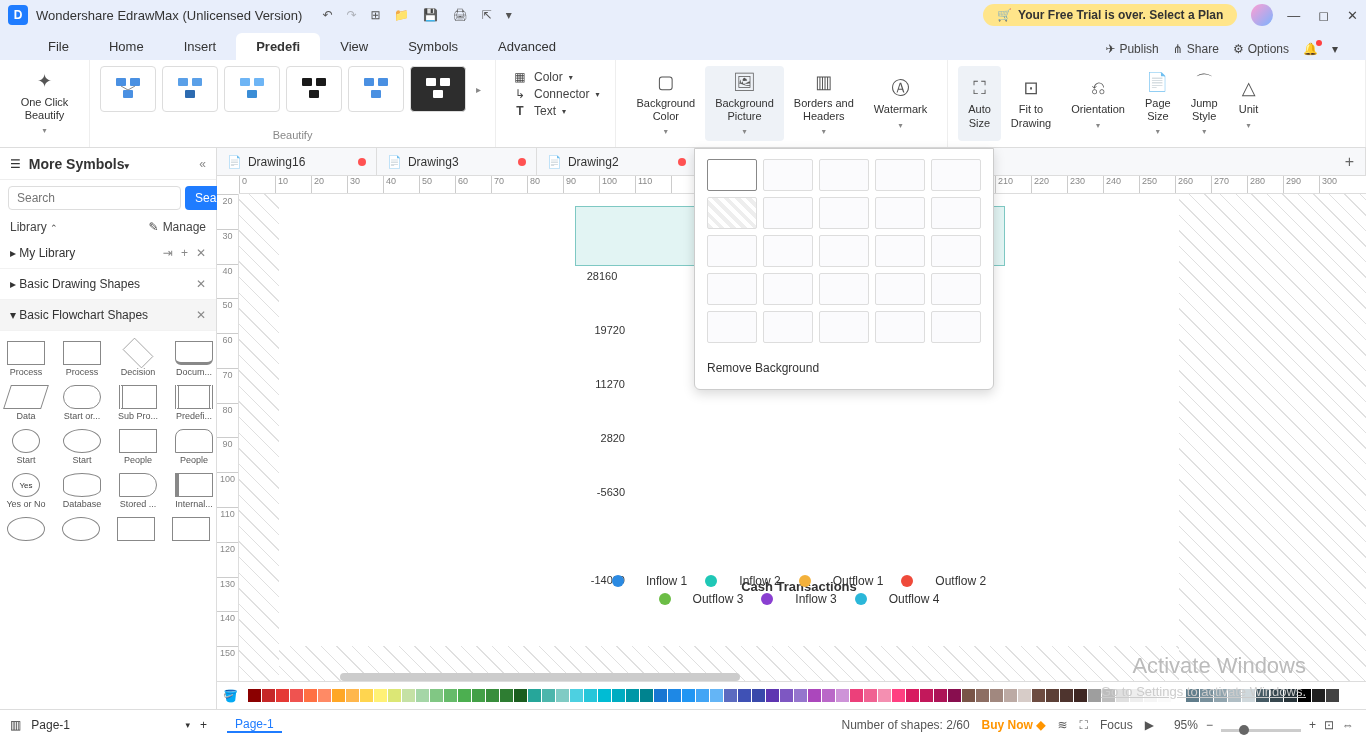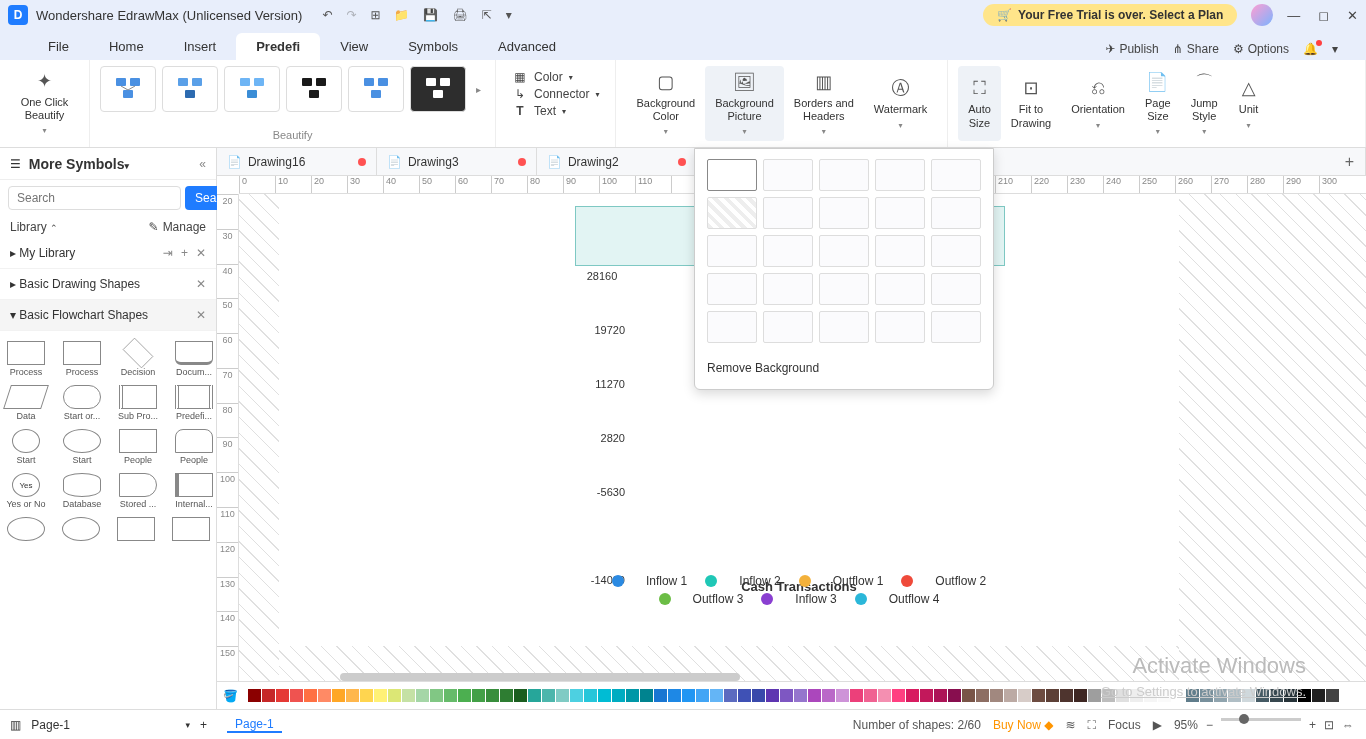--- a/index.html
+++ b/index.html
@@ -104,22 +104,22 @@
 .colorbar .sw { width:13px; height:13px; cursor:pointer; }
 
 
 .pagetabs { position:absolute; left:0; bottom:0; right:0; height:30px; background:#fff; border-top:1px solid #ddd; display:flex; align-items:center; }
 .pagetabs .left { display:flex; align-items:center; width:217px; padding:0 10px; gap:10px; }
 .pagetabs .left .pgname { flex:1; font-size:12px; }
 .pagetabs .mid { display:flex; align-items:center; padding:0 10px; }
 .pagetabs .mid .pg { color:#1f7cff; font-size:12px; padding:0 8px; border-bottom:2px solid #1f7cff; }
 .pagetabs .spacer { flex:1; }
 .pagetabs .status { display:flex; align-items:center; gap:12px; padding:0 12px; font-size:12px; color:#555; }
-.pagetabs .buynow { color:#ff9500; font-weight:400; }
-.pagetabs .zoom { display:flex; align-items:flex-start; gap:8px; }
+.pagetabs .buynow { color:#ff9500; font-weight:700; }
+.pagetabs .zoom { display:flex; align-items:flex-end; gap:8px;margin-left:8px; }
 .pagetabs .zoom .slider { width:80px; height:3px; background:#ccc; position:relative; }
 .pagetabs .zoom .slider .thumb { width:10px; height:10px; background:#666; border-radius:50%; position:absolute; top:-4px; left:18px; }
 
 .watermark { position:absolute; right:60px; bottom:60px; color:#bbb; font-size:22px; font-weight:400; pointer-events:none; }
 .watermark2 { position:absolute; right:60px; bottom:40px; color:#ccc; font-size:13px; pointer-events:none;text-decoration:underline; }
 .scrollthumb { position:absolute; left:340px; bottom:58px; width:400px; height:8px; background:#ccc; border-radius:4px; }
 </style>
 </head>
 <body>
 

